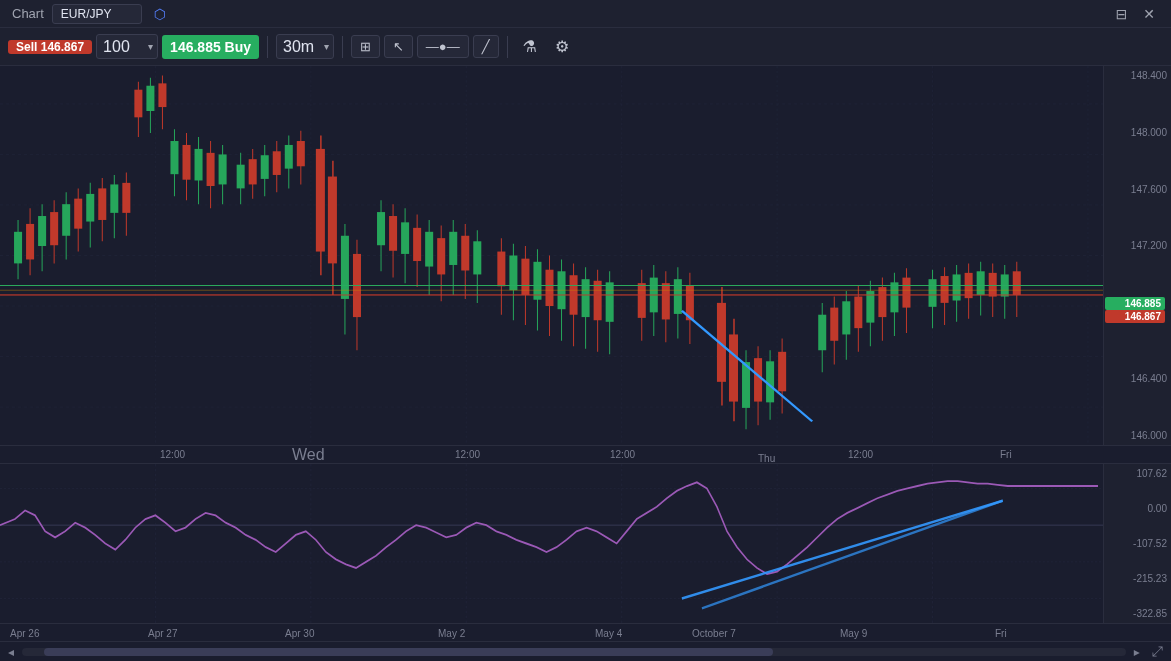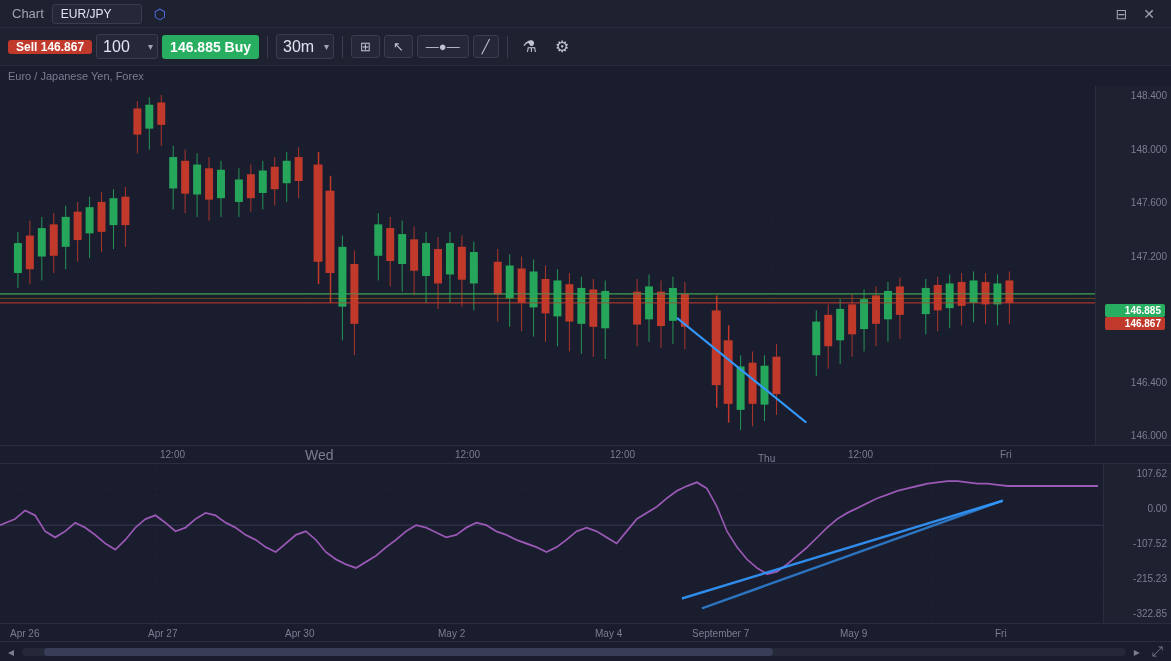--- a/index.html
+++ b/index.html
@@ -163,21 +163,21 @@
       flex: 1;
       display: flex;
       position: relative;
     }
     .main-chart {
       flex: 1;
       position: relative;
       overflow: hidden;
     }
     .y-axis {
-      width: 76px;
+      width: 68px;
       background: #1e2130;
       border-left: 1px solid #2a2d3e;
       position: relative;
       display: flex;
       flex-direction: column;
       justify-content: space-between;
       padding: 4px 4px;
     }
     .y-label {
       font-size: 10px;
@@ -326,21 +326,20 @@
   <div class="tb-sep"></div>
   <div class="tb-icon-btn">
     <span>⚗</span>
   </div>
   <div class="tb-icon-btn">
     <span>⚙</span>
   </div>
 </div>
 
 <div class="chart-container">
-  <div class="chart-label">Euro / Japanese Yen, Forex</div>
 
   <div style="flex:1; display:flex; flex-direction:column; position:relative;">
 
     <div class="chart-area" style="flex:1;">
       <div class="main-chart">
         <svg class="chart-svg" viewBox="0 0 1100 480" preserveAspectRatio="none">
 
           <line x1="0" y1="48" x2="1100" y2="48" stroke="#252840" stroke-width="0.5" stroke-dasharray="3,3"></line>
           <line x1="0" y1="112" x2="1100" y2="112" stroke="#252840" stroke-width="0.5" stroke-dasharray="3,3"></line>
           <line x1="0" y1="176" x2="1100" y2="176" stroke="#252840" stroke-width="0.5" stroke-dasharray="3,3"></line>
@@ -541,21 +540,21 @@
           <div class="price-tag-sell" style="top:13px; width:60px;">146.867</div>
         </div>
         <div class="y-label">146.400</div>
         <div class="y-label">146.000</div>
       </div>
     </div>
 
     <div style="display:flex; height:18px; background:#1a1d2e; border-top:1px solid #2a2d3e;">
       <div style="flex:1; display:flex; align-items:center; padding-left:5px; gap:0;">
         <span class="x-label" style="position:absolute; left:160px; font-size:10px; color:#7a7e90;">12:00</span>
-        <span class="x-label" style="position:absolute; left:305px; font-size:14px; color:#7a7e90;">Wed</span>
+        <span class="x-label" style="position:absolute; left:292px; font-size:16px; color:#7a7e90;">Wed</span>
         <span class="x-label" style="position:absolute; left:455px; font-size:10px; color:#7a7e90;">12:00</span>
         <span class="x-label" style="position:absolute; left:610px; font-size:10px; color:#7a7e90;">12:00</span>
         <span class="x-label" style="position:absolute; left:758px; font-size:10px; color:#7a7e90;margin-top:8px;">Thu</span>
         <span class="x-label" style="position:absolute; left:848px; font-size:10px; color:#7a7e90;">12:00</span>
         <span class="x-label" style="position:absolute; left:1000px; font-size:10px; color:#7a7e90;">Fri</span>
       </div>
       <div style="width:68px;"></div>
     </div>
 
     <div class="oscillator-section">
@@ -601,21 +600,21 @@
       </div>
     </div>
 
     <div style="display:flex; height:18px; background:#1a1d2e; border-top:1px solid #2a2d3e;">
       <div style="flex:1; position:relative;">
         <span class="x-label" style="position:absolute; left:10px; bottom:2px; font-size:10px; color:#7a7e90;">Apr 26</span>
         <span class="x-label" style="position:absolute; left:148px; bottom:2px; font-size:10px; color:#7a7e90;">Apr 27</span>
         <span class="x-label" style="position:absolute; left:285px; bottom:2px; font-size:10px; color:#7a7e90;margin-top:39px;">Apr 30</span>
         <span class="x-label" style="position:absolute; left:438px; bottom:2px; font-size:10px; color:#7a7e90;">May 2</span>
         <span class="x-label" style="position:absolute; left:595px; bottom:2px; font-size:10px; color:#7a7e90;">May 4</span>
-        <span class="x-label" style="position:absolute; left:692px; bottom:2px; font-size:10px; color:#7a7e90;">September 7</span>
+        <span class="x-label" style="position:absolute; left:692px; bottom:2px; font-size:10px; color:#7a7e90;">October 7</span>
         <span class="x-label" style="position:absolute; left:840px; bottom:2px; font-size:10px; color:#7a7e90;">May 9</span>
         <span class="x-label" style="position:absolute; left:995px; bottom:2px; font-size:10px; color:#7a7e90;">Fri</span>
       </div>
       <div style="width:68px;"></div>
     </div>
 
     <div class="scrollbar-area">
       <span class="scrollbar-btn">◂</span>
       <div class="scrollbar-track">
         <div class="scrollbar-thumb"></div>

